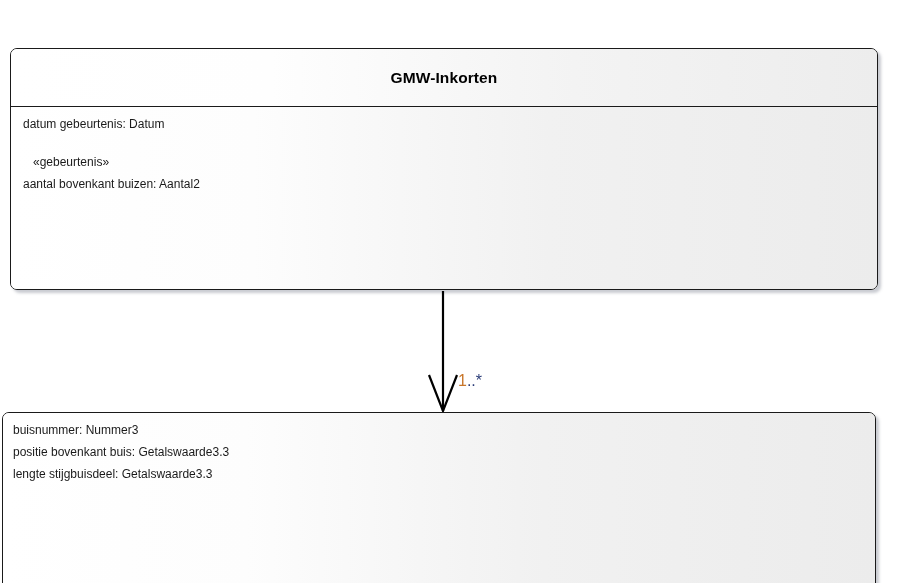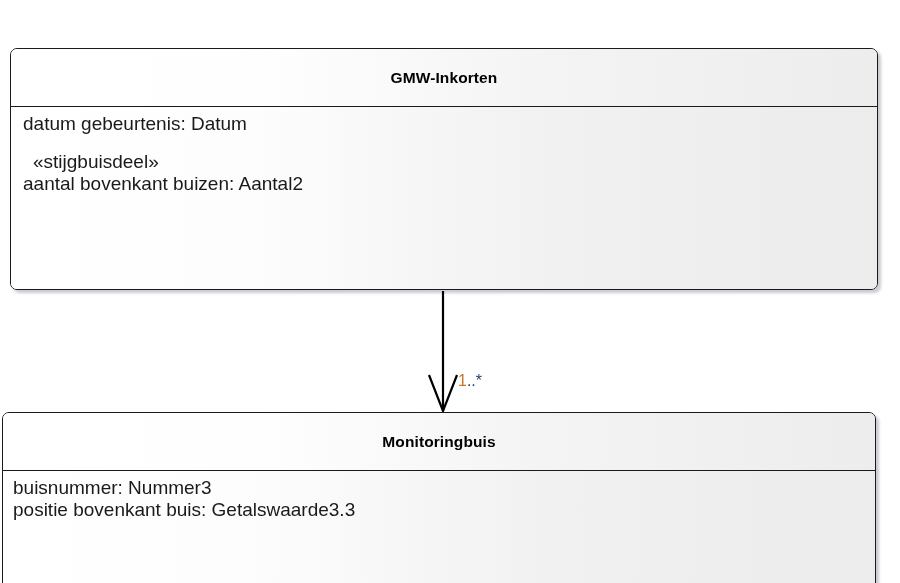--- a/index.html
+++ b/index.html
@@ -57,21 +57,21 @@
   }
 
   .uml-body {
     position: relative;
     box-sizing: border-box;
     padding: 6px 0 0 0;
     background: linear-gradient(to right, #ffffff 0%, #fdfdfd 28%, #f1f1f1 62%, #ececec 100%);
   }
 
   .attr {
-    font-size: 19px;
+    font-size: 12px;
     line-height: 22px;
     color: #1a1a1a;
     white-space: nowrap;
     padding-left: 12px;
   }
 
   .attr.stereotype {
     padding-left: 22px;
     padding-top: 16px;
   }
@@ -125,39 +125,37 @@
 <div id="canvas">
 
   <div class="uml-class" id="box-gmw-inkorten">
 
     <div class="uml-header">
       <span class="uml-title">GMW-Inkorten</span>
     </div>
 
     <div class="uml-body">
       <div class="attr">datum gebeurtenis: Datum</div>
-      <div class="attr stereotype">«stijgbuisdeel»</div>
+      <div class="attr stereotype">«gebeurtenis»</div>
       <div class="attr">aantal bovenkant buizen: Aantal2</div>
     </div>
   </div>
 
   <svg id="connector" viewBox="0 0 900 583" width="900" height="583">
     <line x1="443" y1="256" x2="443" y2="376" stroke="#000000" stroke-width="2.2"></line>
     <polyline points="429,340 443,376 457,340" fill="none" stroke="#000000" stroke-width="2.2" stroke-linecap="butt" stroke-linejoin="miter"></polyline>
   </svg>
 
   <div class="multiplicity">
     <span class="mult-lower">1</span><span class="mult-sep">..</span><span class="mult-upper">*</span>
   </div>
 
   <div class="uml-class" id="box-monitoringbuis">
 
-    <div class="uml-header">
-      <span class="uml-title">Monitoringbuis</span>
-    </div>
 
     <div class="uml-body">
       <div class="attr">buisnummer: Nummer3</div>
       <div class="attr">positie bovenkant buis: Getalswaarde3.3</div>
+      <div class="attr">lengte stijgbuisdeel: Getalswaarde3.3</div>
     </div>
   </div>
 
 </div>
 
 </body></html>

